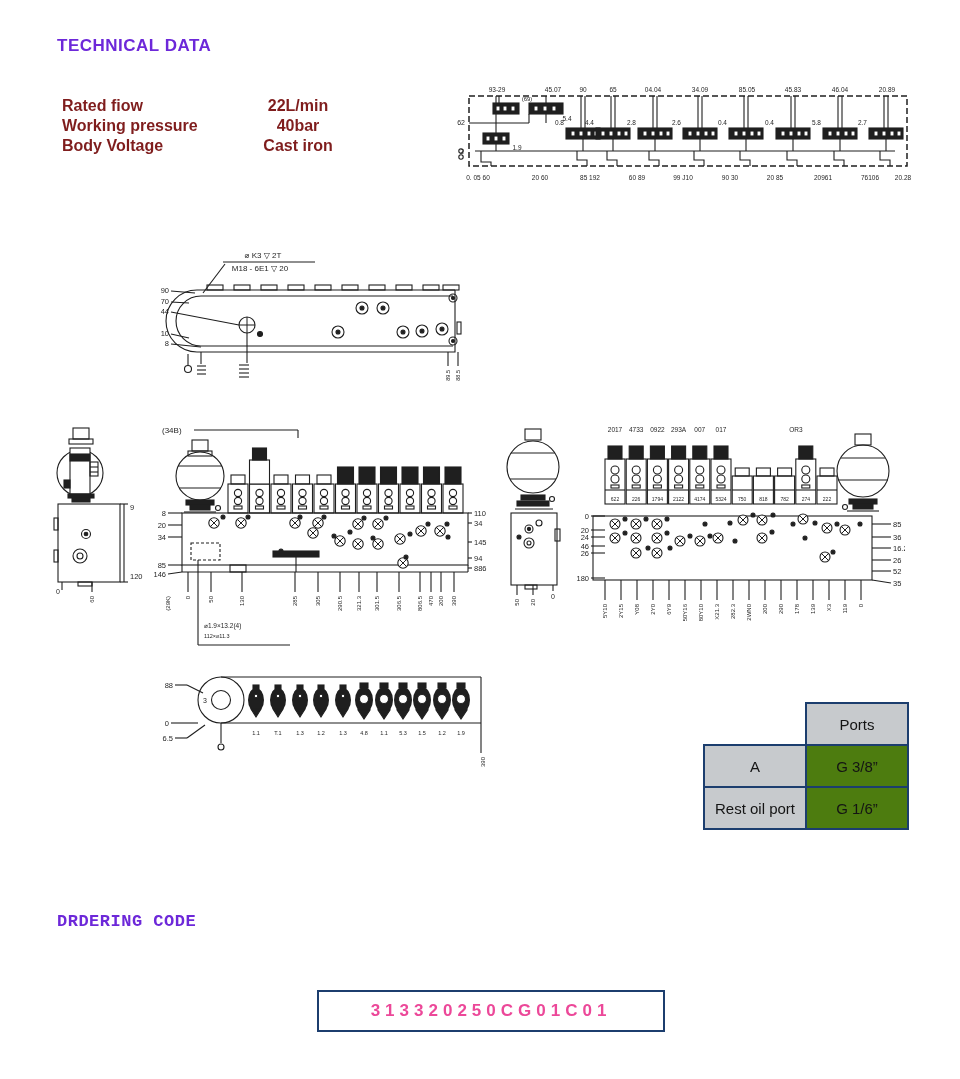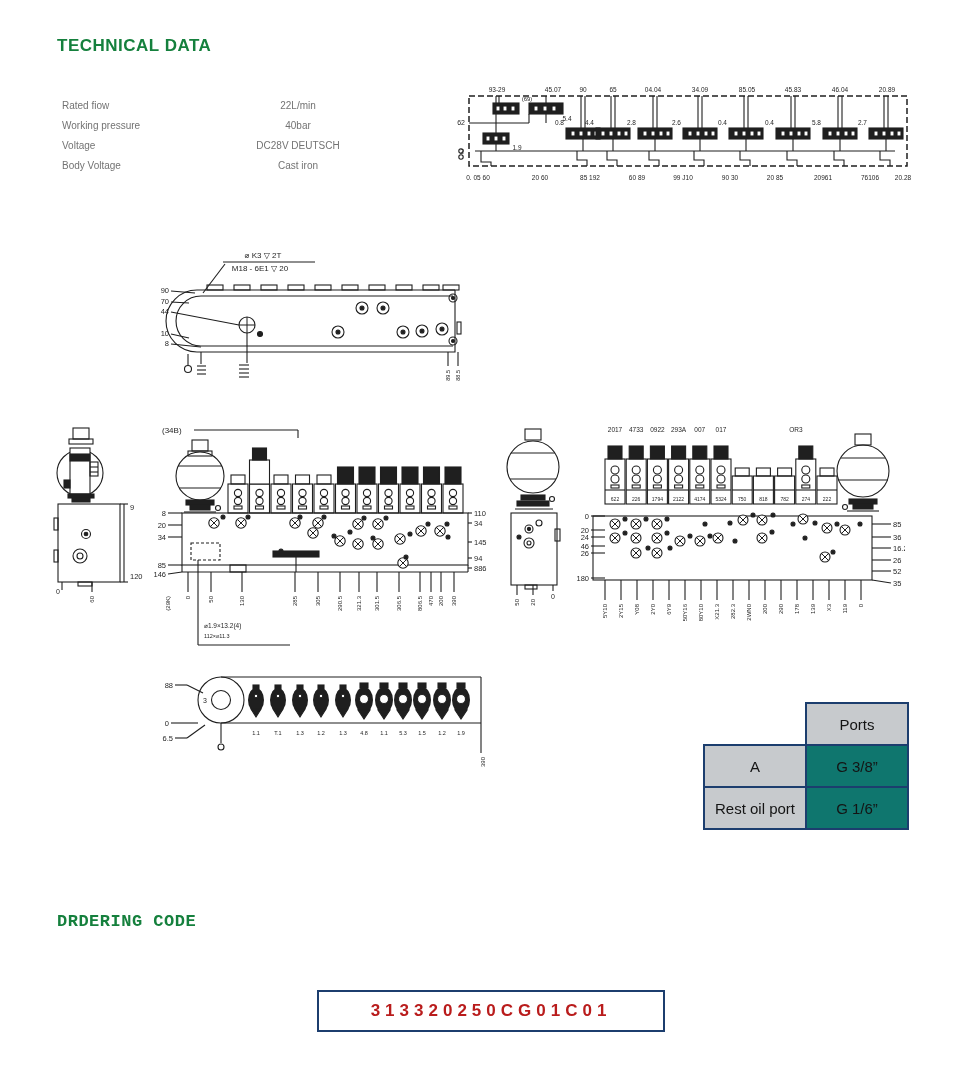--- a/index.html
+++ b/index.html
@@ -1,46 +1,43 @@
 <!DOCTYPE html>
 <html><head>
 <meta charset="utf-8">
 <style>
   html,body{margin:0;padding:0;background:#fff;}
   body{width:960px;height:1079px;position:relative;overflow:hidden;
        font-family:"Liberation Sans","DejaVu Sans",sans-serif;color:#3c3c3c;}
   .abs{position:absolute;}
-  .h1{font-size:17px;font-weight:bold;color:#15803d;letter-spacing:.5px;}
-  .spec-row{height:20px;line-height:20px;font-size:10px;color:#737373;white-space:nowrap;}
+  .h1{font-size:17px;font-weight:bold;color:#6d28d9;letter-spacing:.5px;}
+  .spec-row{height:20px;line-height:20px;font-size:16px;color:#7f1d1d;white-space:nowrap;font-weight:bold;}
   .spec-label{display:inline-block;width:152px;}
   .spec-value{display:inline-block;width:168px;text-align:center;}
   svg{display:block;}
   svg text{font-family:"Liberation Sans","DejaVu Sans",sans-serif;fill:#1f1f1f;}
   table.ports{border-collapse:collapse;font-size:15px;color:#141414;}
   table.ports td{width:98px;height:38px;text-align:center;vertical-align:middle;
-                 border:2px solid #1c3e6e;background:#0f766e;}
+                 border:2px solid #1c3e6e;background:#4d7c0f;}
   table.ports td.grey{background:#c7cacd;margin-left:48px;}
   table.ports td.blank{border:none;background:#fff;}
   .code-box{width:344px;height:38px;border:2px solid #1c3e6e;text-align:center;
-            line-height:38px;font-size:17px;font-weight:bold;letter-spacing:5px;color:#b91c1c;}
+            line-height:38px;font-size:17px;font-weight:bold;letter-spacing:5px;color:#ec4899;}
 </style>
 </head>
 <body>
 
 <div class="abs h1" style="left:57px;top:36px;">TECHNICAL DATA</div>
 
 <div class="abs" style="left:62px;top:96px;">
   <div class="spec-row">
     <span class="spec-label">Rated fiow</span><span class="spec-value">22L/min</span>
   </div>
   <div class="spec-row">
     <span class="spec-label">Working pressure</span><span class="spec-value">40bar</span>
-  </div>
-  <div class="spec-row">
-    <span class="spec-label">Voltage</span><span class="spec-value">DC28V DEUTSCH</span>
   </div>
   <div class="spec-row">
     <span class="spec-label">Body Voltage</span><span class="spec-value">Cast iron</span>
   </div>
 </div>
 
 <div class="abs" style="left:455px;top:80px;">
     <svg id="svg-schem" width="465" height="110" viewBox="0 0 465 110">
       <rect x="14" y="16" width="438" height="70" fill="none" stroke="#1f1f1f" stroke-width="1.5" stroke-dasharray="6 3"></rect>
       <text x="42" y="12" font-size="6.5" text-anchor="middle">93-29</text>

